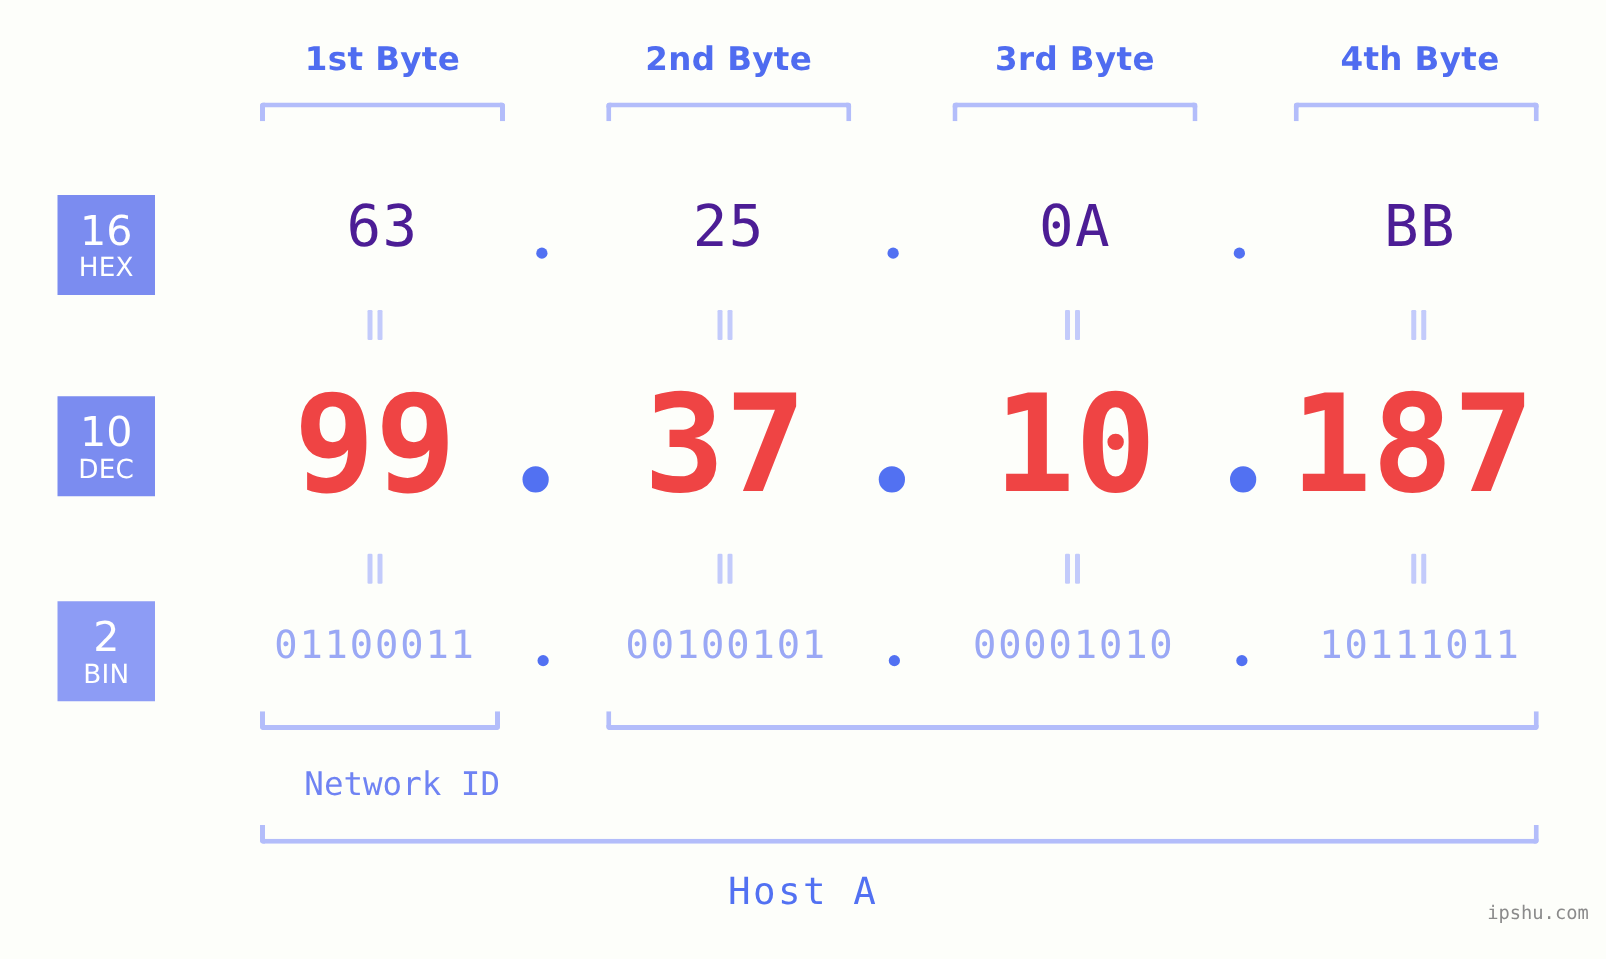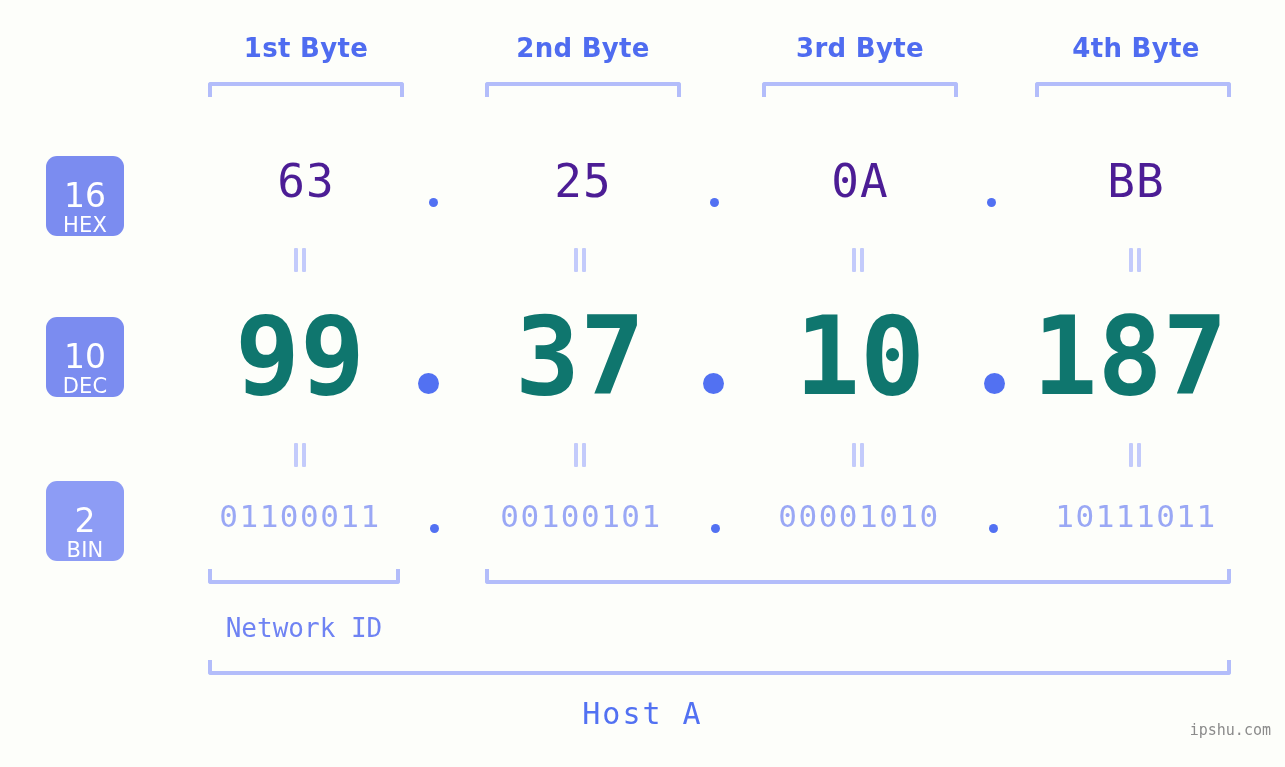--- a/index.html
+++ b/index.html
@@ -53,26 +53,26 @@
     height: 15px;
     box-sizing: border-box;
   }
 
   
   .badge {
     position: absolute;
     left: 46px;
     width: 78px;
     height: 80px;
-    border-radius: 11px;
+    border-radius: 0;
     color: #ffffff;
     text-align: center;
     display: flex;
     flex-direction: column;
-    justify-content: flex-end;
+    justify-content: center;
     align-items: center;
     line-height: 1;
   }
   .badge .badge-num {
     font-size: 33px;
     font-family: "DejaVu Sans", sans-serif;
     letter-spacing: 0px;
     margin-bottom: 3px;
   }
   .badge .badge-name {
@@ -91,21 +91,21 @@
 
   .row-hex .val-cell {
     font-size: 46px;
     color: #4c1d95;
     width: 260px;
     top: 154px;
     letter-spacing: 1px;
   }
   .row-dec .val-cell {
     font-size: 108px;
-    color: #0f766e;
+    color: #ef4444;
     width: 260px;
     top: 294px;
     letter-spacing: 0px;
     font-weight: bold;
   }
   .row-bin .val-cell {
     font-size: 31px;
     color: #9aa8f5;
     width: 280px;
     top: 498px;
@@ -135,21 +135,21 @@
     height: 24px;
     background: #c3cbfb;
     border-radius: 1px;
   }
   .eqmark span.b1 { left: 1px; }
   .eqmark span.b2 { left: 9px; }
 
   
   .id-label {
     position: absolute;
-    text-align: center;
+    text-align: right;
     font-family: "DejaVu Sans Mono", monospace;
     font-size: 26px;
     color: #6f83f3;
     white-space: nowrap;
     top: 613px;
   }
 
   
   .class-label {
     position: absolute;

